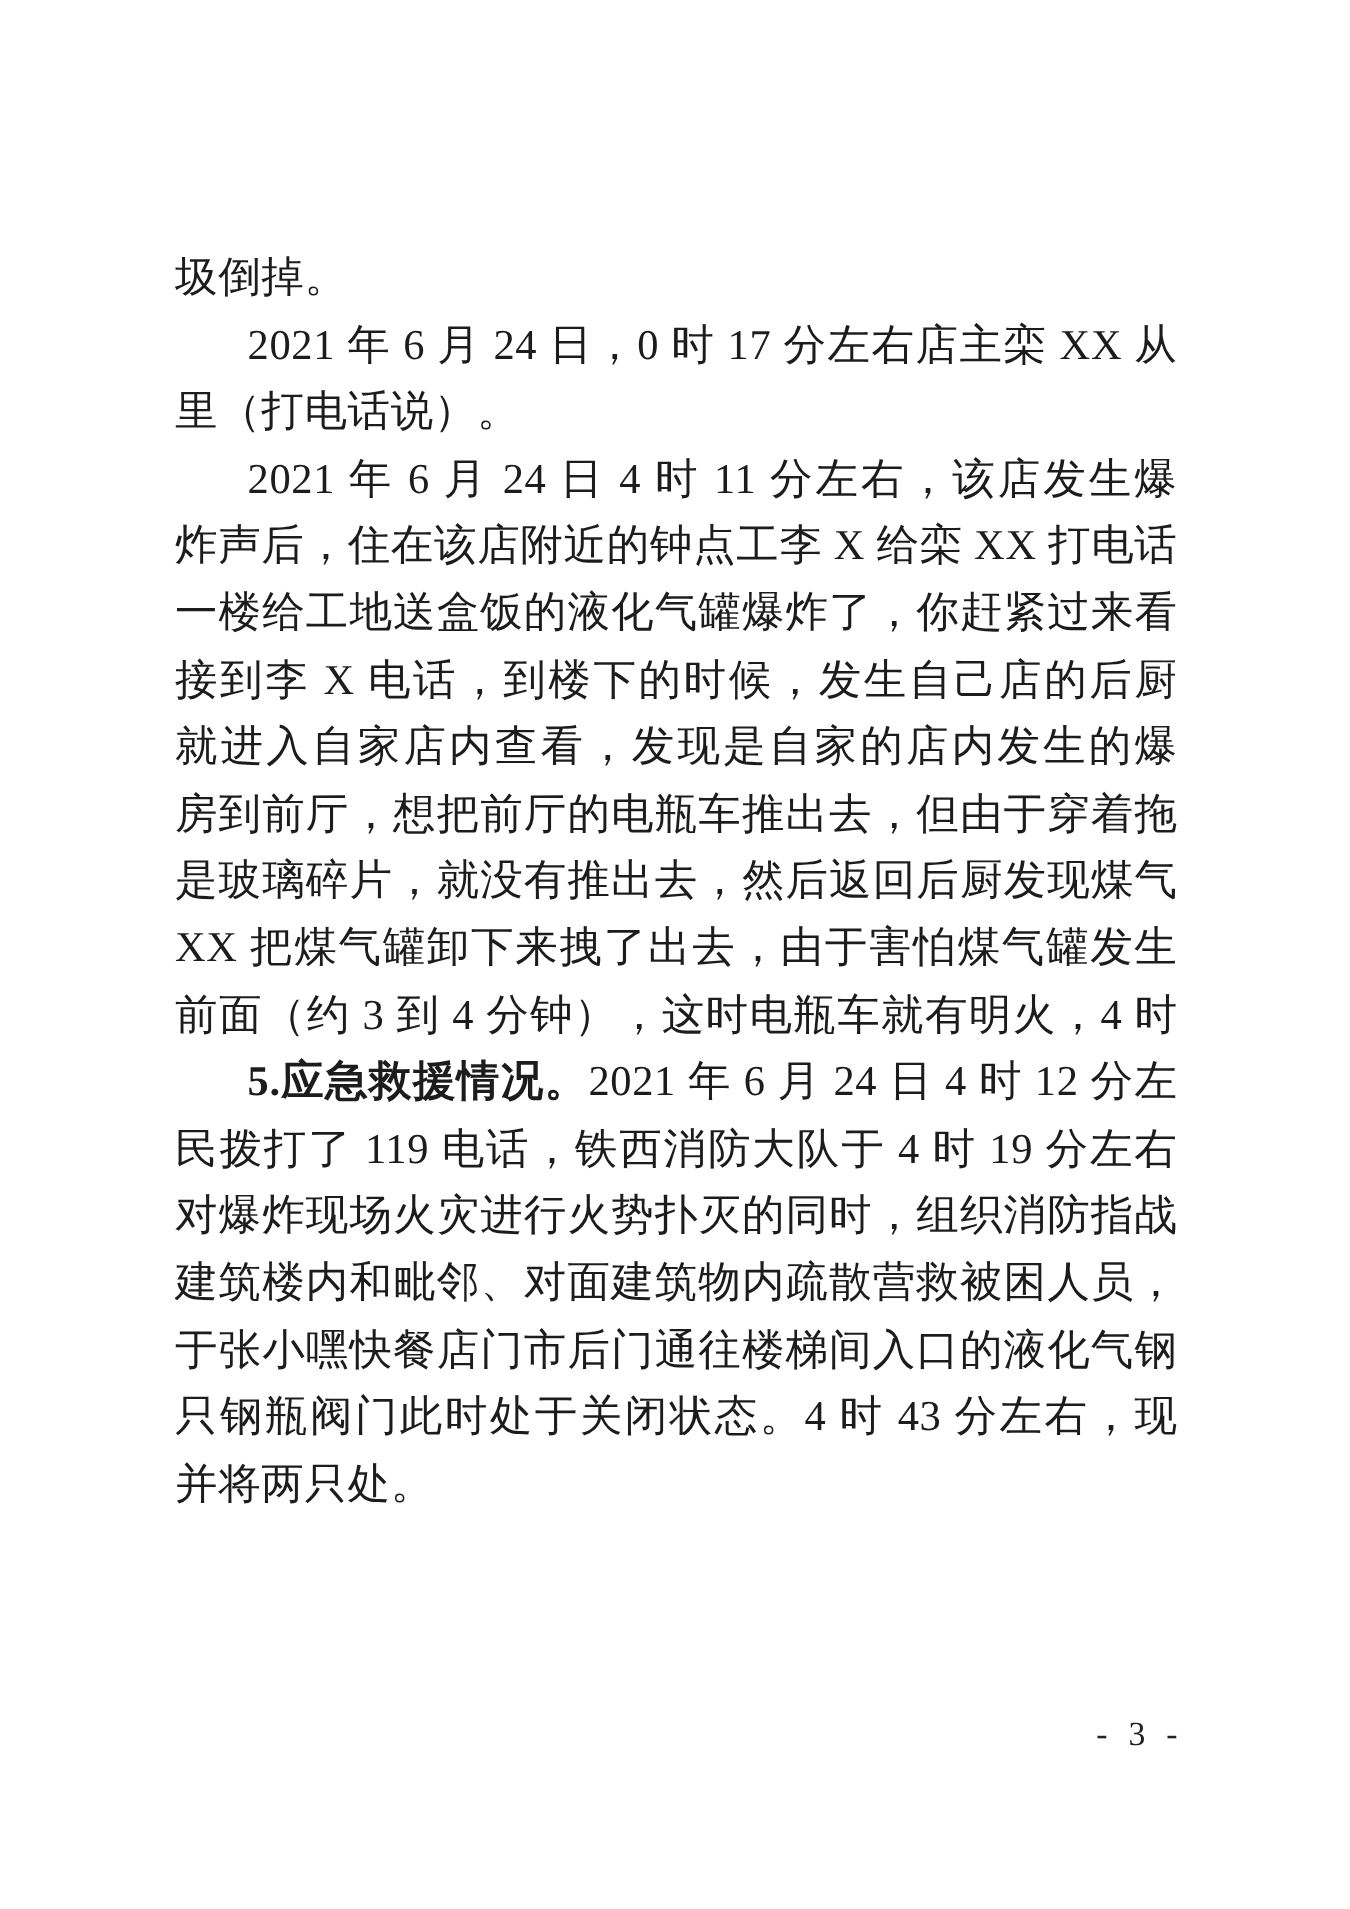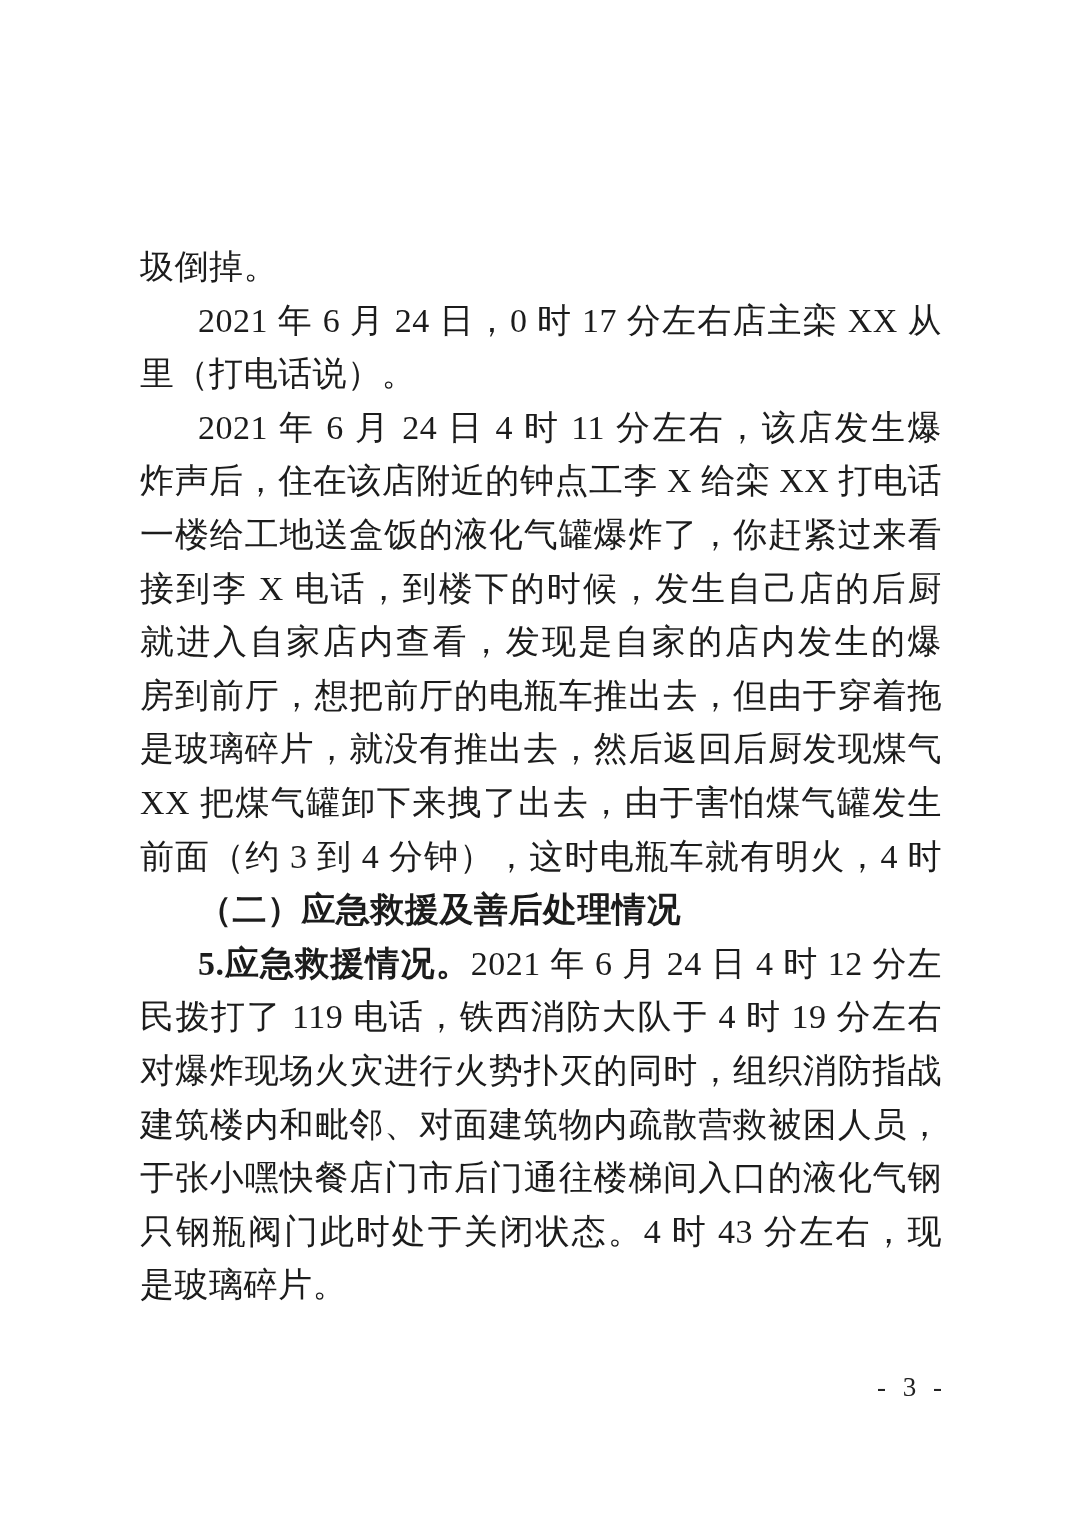--- a/index.html
+++ b/index.html
@@ -17,21 +17,20 @@
     color: #1c1c1c;
   }
   .doc-body {
     position: absolute;
     left: 140px;
     top: 196px;
     width: 802px;
     font-size: 34px;
     line-height: 53.6px;
     letter-spacing: 0.5px;
-    margin-top: 44px;
   }
   .line {
     white-space: nowrap;
     height: 53.6px;
   }
   .line.j {
     white-space: normal;
     text-align: justify;
     text-align-last: justify;
     text-justify: inter-character;
@@ -62,23 +61,22 @@
       <div class="line">里（打电话说）。</div>
       <div class="line indent j">2021 年 6 月 24 日 4 时 11 分左右，该店发生爆炸。听到爆</div>
       <div class="line j">炸声后，住在该店附近的钟点工李 X 给栾 XX 打电话说：“咱家</div>
       <div class="line j">一楼给工地送盒饭的液化气罐爆炸了，你赶紧过来看看”。栾 XX</div>
       <div class="line j">接到李 X 电话，到楼下的时候，发生自己店的后厨门掉了，他</div>
       <div class="line j">就进入自家店内查看，发现是自家的店内发生的爆炸，他就从厨</div>
       <div class="line j">房到前厅，想把前厅的电瓶车推出去，但由于穿着拖鞋，地上全</div>
       <div class="line j">是玻璃碎片，就没有推出去，然后返回后厨发现煤气罐，于是栾</div>
       <div class="line j">XX 把煤气罐卸下来拽了出去，由于害怕煤气罐发生爆炸，绕到</div>
       <div class="line j">前面（约 3 到 4 分钟），这时电瓶车就有明火，4 时 16 分左右，</div>
-      <div class="line indent bold">（二）应急救援及善后处理情况</div>
       <div class="line indent j"><b>5.应急救援情况。</b>2021 年 6 月 24 日 4 时 12 分左右，附近居</div>
       <div class="line j">民拨打了 119 电话，铁西消防大队于 4 时 19 分左右到达现场，</div>
       <div class="line j">对爆炸现场火灾进行火势扑灭的同时，组织消防指战员进入爆炸</div>
       <div class="line j">建筑楼内和毗邻、对面建筑物内疏散营救被困人员，并将两只处</div>
       <div class="line j">于张小嘿快餐店门市后门通往楼梯间入口的液化气钢瓶转移，两</div>
       <div class="line j">只钢瓶阀门此时处于关闭状态。4 时 43 分左右，现场火被扑灭，</div>
-      <div class="line">是玻璃碎片。</div>
+      <div class="line">并将两只处。</div>
     </div>
   <div class="page-number">- 3 -</div>
 </div>
 
 </body></html>

